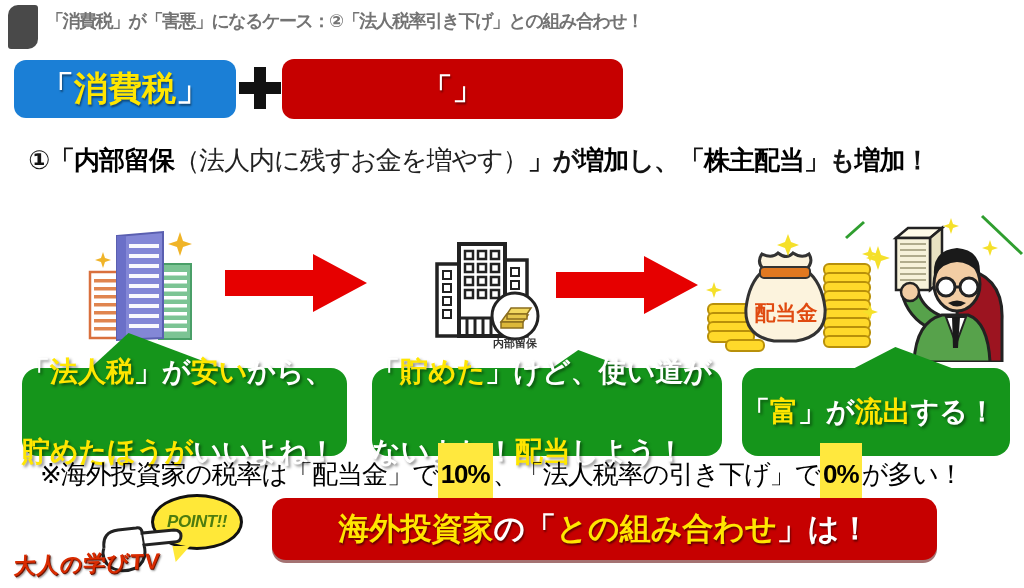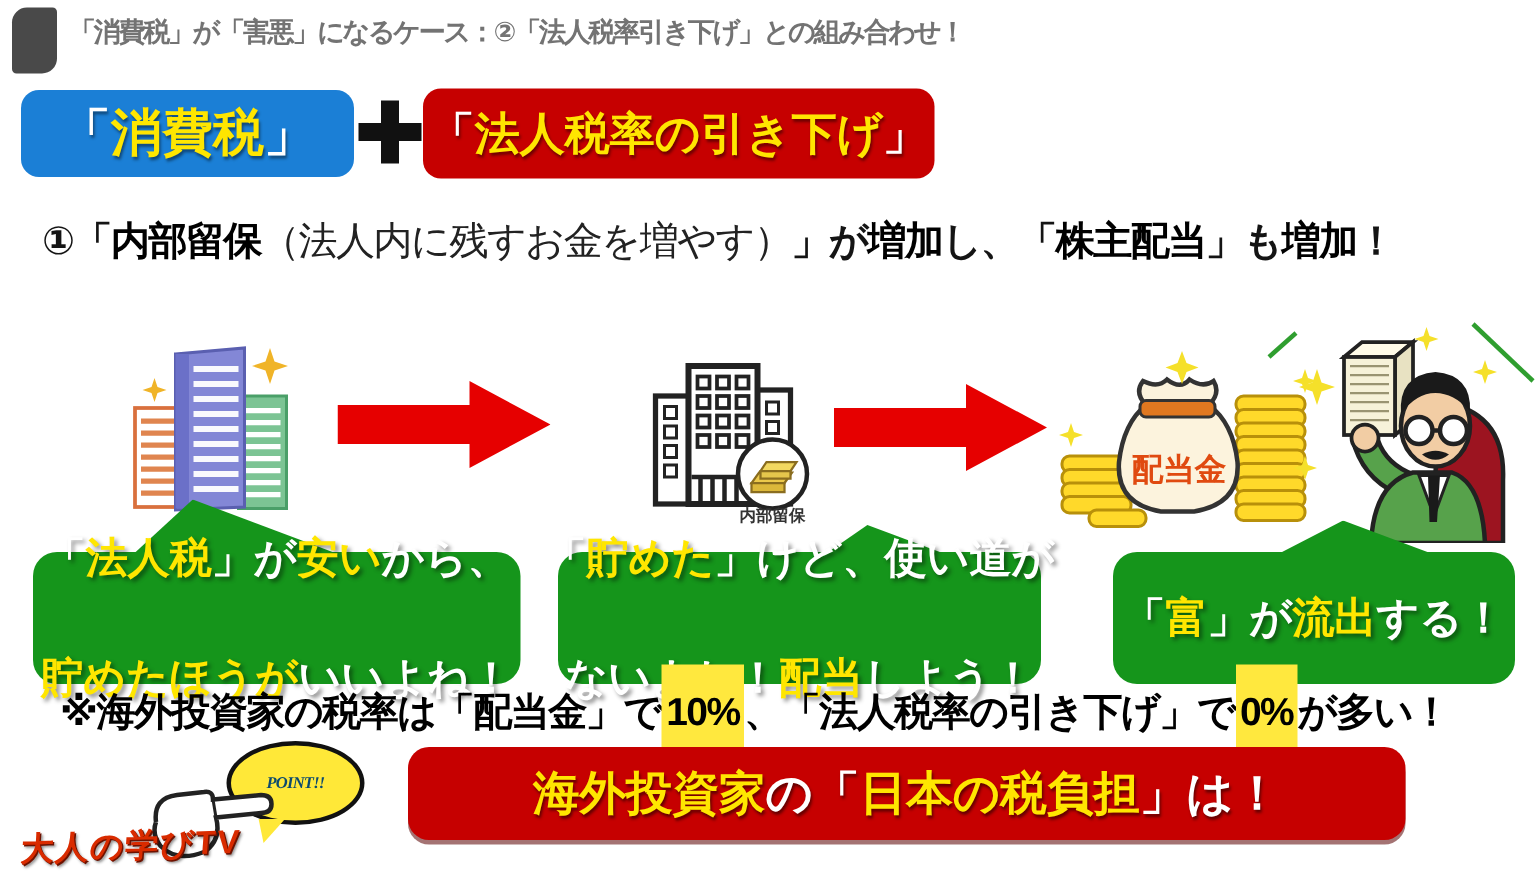--- a/index.html
+++ b/index.html
@@ -31,38 +31,38 @@
 
   
   .statement{position:absolute;left:28px;font-size:26px;letter-spacing:-1px;white-space:nowrap;margin-top:12px;}
   .statement-1{top:131px;}
   .statement-2{top:169px;}
 
   
   .flow-item{position:absolute;}
 
   
-  .bubble{position:absolute;top:368px;height:88px;background:#15951b;border-radius:16px;display:flex;flex-direction:column;align-items:center;justify-content:center;line-height:1.28;gap:44px;}
+  .bubble{position:absolute;top:368px;height:88px;background:#15951b;border-radius:16px;display:flex;flex-direction:column;align-items:flex-start;justify-content:center;line-height:1.28;gap:44px;}
   .bubble .line{font-size:28px;white-space:nowrap;}
   .bubble .sg-y,.bubble .sg-w{text-shadow:2px 2px 3px rgba(0,0,0,.45);}
   .bubble-tail{position:absolute;background:#15951b;}
   .tail-1{left:85px;top:333px;width:150px;height:40px;clip-path:polygon(29% 0,0 100%,100% 100%);}
   .tail-2{left:545px;top:350px;width:95px;height:23px;clip-path:polygon(35% 0,0 100%,100% 100%);}
   .tail-3{left:845px;top:347px;width:120px;height:26px;clip-path:polygon(42% 0,0 100%,100% 100%);}
   .bubble-1{left:22px;width:325px;}
-  .bubble-2{left:372px;width:322px;}
+  .bubble-2{left:372px;width:350px;}
   .bubble-3{left:742px;width:268px;}
 
   
   .tax-note{position:absolute;left:40px;top:457px;font-size:26px;letter-spacing:-1px;white-space:nowrap;}
-  .tax-note .sg-b{font-weight:700;}
+  .tax-note .sg-b{font-weight:400;}
 
   
   .point-badge{position:absolute;left:151px;top:494px;width:92px;height:56px;background:#ffe838;border:3px solid #111;border-radius:50%;display:flex;align-items:center;justify-content:center;box-sizing:border-box;}
-  .point-badge-label{font-size:11px;font-weight:900;font-style:italic;color:#0c4a6e;letter-spacing:-0.5px;font-family:Liberation Serif, serif;}
+  .point-badge-label{font-size:17px;font-weight:900;font-style:italic;color:#4d7c0f;letter-spacing:-0.5px;}
   .point-tail{position:absolute;left:168px;top:546px;width:22px;height:16px;background:#ffe838;clip-path:polygon(20% 0,100% 0,35% 100%);border:0;}
   .hand-icon{position:absolute;left:92px;top:518px;width:92px;height:58px;}
   .banner{position:absolute;left:272px;top:498px;width:665px;height:62px;background:#c60000;border-radius:14px;display:flex;align-items:center;justify-content:center;font-size:31px;white-space:nowrap;box-shadow:0 3px 0 rgba(90,0,0,.55);}
   .banner .sg-y,.banner .sg-w{text-shadow:1px 2px 2px rgba(0,0,0,.5);}
   .channel-logo{position:absolute;left:14px;top:549px;font-size:22px;font-weight:900;color:#d92b00;transform:skewX(-6deg) rotate(-2deg);text-shadow:1px 1px 0 #6e1200,2px 2px 2px rgba(0,0,0,.45);letter-spacing:1px;white-space:nowrap;}
 </style>
 </head>
 <body>
 
 <div id="slide">
@@ -71,21 +71,20 @@
   <div class="page-title">「消費税」が「害悪」になるケース：②「法人税率引き下げ」との組み合わせ！</div>
 
   <div class="badge badge-blue">
       <span class="sg sg-w">「</span>
       <span class="sg sg-y">消費税</span>
       <span class="sg sg-w">」</span>
     </div>
   <div class="plus-icon"></div>
   <div class="badge badge-red">
       <span class="sg sg-w">「</span>
-      <span class="sg sg-y">法人税率の引き下げ</span>
       <span class="sg sg-w">」</span>
     </div>
 
   <div class="statement statement-1"><span class="sg sg-n">①「</span><span class="sg sg-b">内部留保</span><span class="sg sg-l">（法人内に残すお金を増やす）</span><span class="sg sg-n">」が</span><span class="sg sg-b">増加</span><span class="sg sg-n">し、「</span><span class="sg sg-b">株主配当</span><span class="sg sg-n">」も</span><span class="sg sg-b">増加</span><span class="sg sg-n">！</span></div>
 
   <svg class="flow-item" style="left:83px;top:226px;" width="114" height="118" viewBox="0 0 114 118">
     <rect x="7" y="46" width="32" height="66" fill="#fff" stroke="#d9703d" stroke-width="2.5"></rect>
     <rect x="11" y="53" width="24" height="3.5" fill="#e0854f"></rect>
       <rect x="11" y="61" width="24" height="3.5" fill="#e0854f"></rect>
     <rect x="11" y="69" width="24" height="3.5" fill="#e0854f"></rect>
@@ -248,20 +247,20 @@
   <div class="point-tail"></div>
 
   <svg class="hand-icon" viewBox="0 0 92 58">
     <path d="M12,30 Q10,14 26,12 L44,10 Q50,9 50,15 L82,12 Q89,12 89,18 Q89,24 82,24 L52,27 Q56,42 44,50 Q26,57 15,46 Q9,38 12,30" fill="#fff" stroke="#222" stroke-width="3"></path>
     <path d="M50,15 L52,27" stroke="#222" stroke-width="2"></path>
   </svg>
 
   <div class="banner">
       <span class="sg sg-y">海外投資家</span>
       <span class="sg sg-w">の「</span>
-      <span class="sg sg-y">日本の税負担</span>
+      <span class="sg sg-y">との組み合わせ</span>
       <span class="sg sg-w">」は</span>
       <span class="sg sg-w">！</span>
     </div>
 
   <div class="channel-logo">大人の学びTV</div>
 
 </div>
 
 </body></html>

